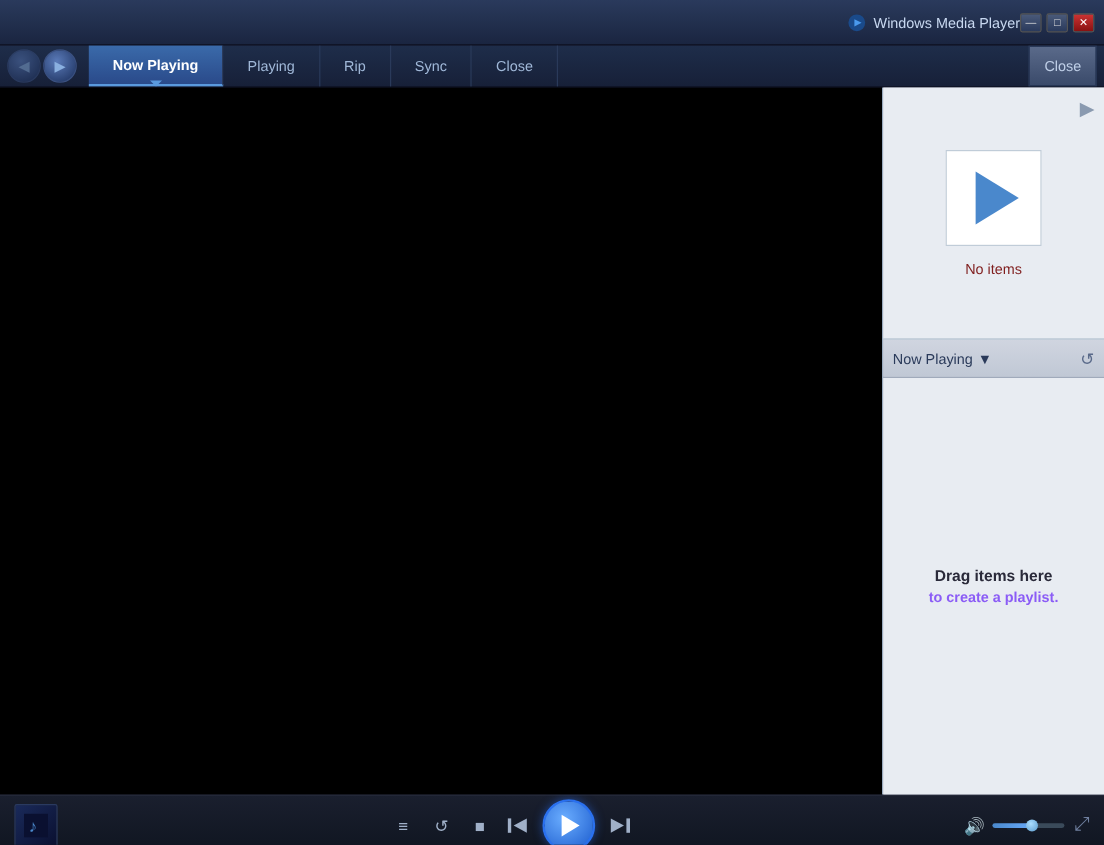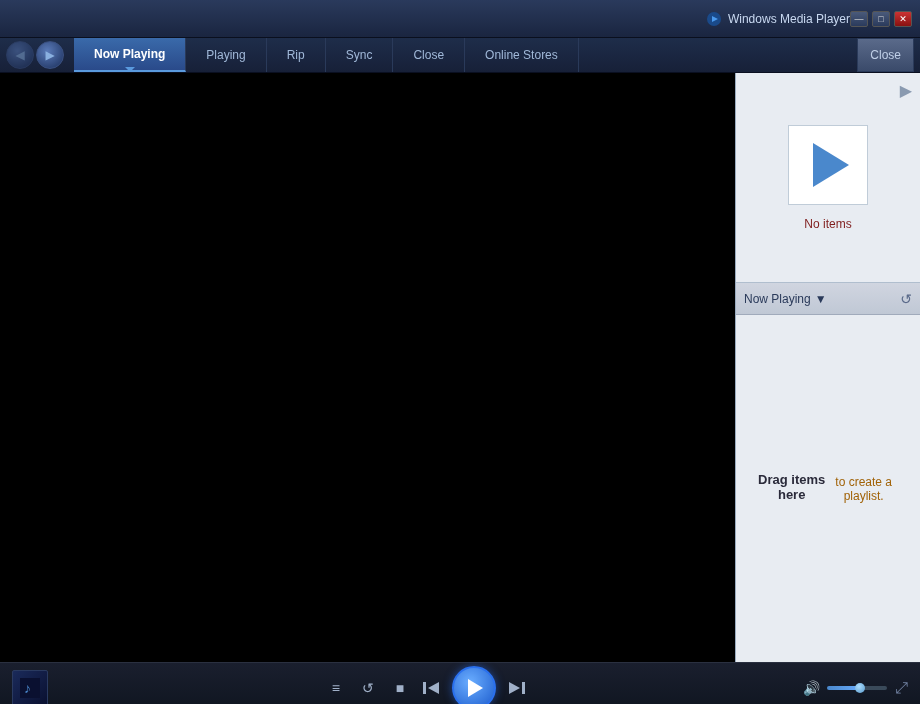--- a/index.html
+++ b/index.html
@@ -234,35 +234,36 @@
       color: #5a6a8a;
       font-size: 14px;
       cursor: pointer;
     }
 
     
     #playlist-area {
       flex: 1;
       background: #e8ecf2;
       display: flex;
-      flex-direction: row;
+      flex-direction: column;
       align-items: center;
       justify-content: center;
       text-align: center;
       padding: 20px;
     }
     #drag-items-text {
       color: #2a2a3a;
       font-size: 13px;
       font-weight: bold;
       margin-bottom: 4px;
     }
     #create-playlist-text {
-      color: #a16207;
-      font-size: 12px;
+      color: #8b5cf6;
+      font-size: 12px;
+      font-weight: bold;
     }
 
     
     #control-bar {
       height: 50px;
       background: linear-gradient(to bottom, #1a1f2e, #0f1520);
       display: flex;
       align-items: center;
       padding: 0 12px;
       gap: 8px;
@@ -391,23 +392,20 @@
       <span>Playing</span>
     </div>
     <div class="tab">
       <span>Rip</span>
     </div>
     <div class="tab">
       <span>Sync</span>
     </div>
     <div class="tab">
       <span>Close</span>
-    </div>
-    <div class="tab">
-      <span>Online Stores</span>
     </div>
     <div id="close-btn-tab">Close</div>
   </div>
 </div>
 
 <div id="main-content">
 
   <div id="player-area">
   </div>
 

